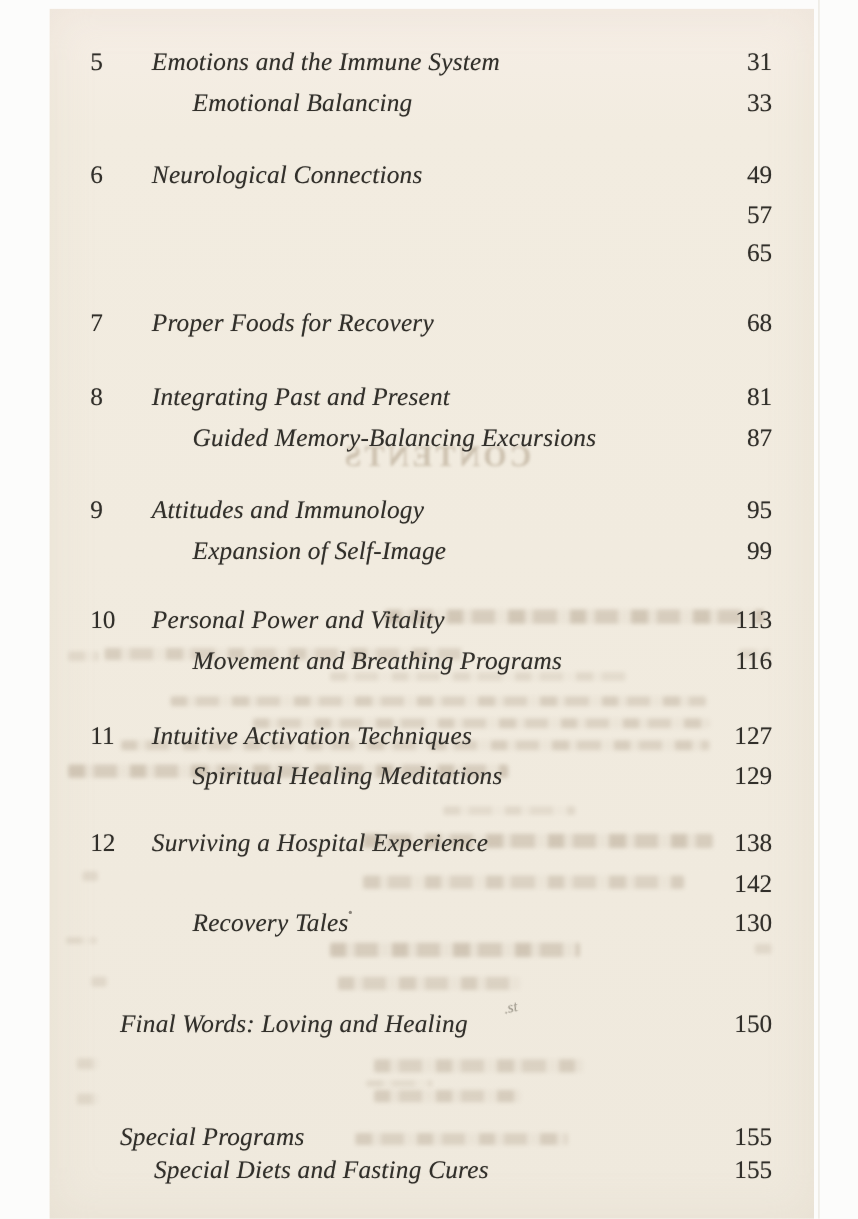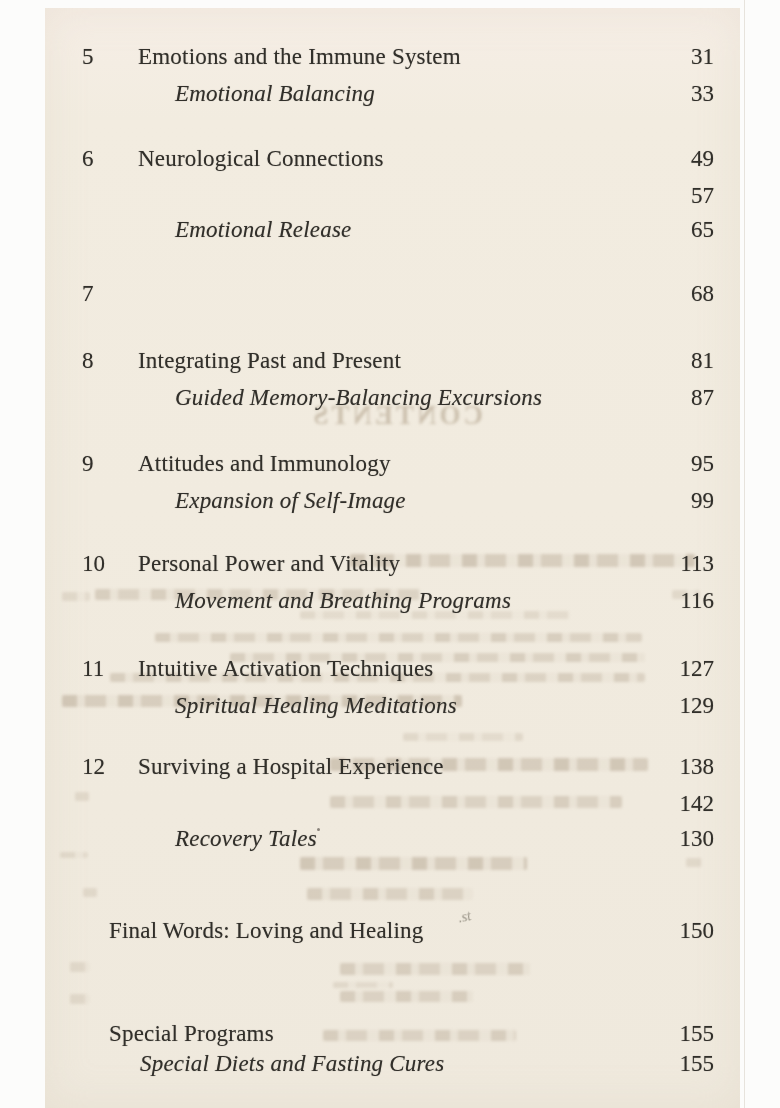--- a/index.html
+++ b/index.html
@@ -15,25 +15,25 @@
     box-shadow:inset 0 0 40px rgba(210,198,178,0.25);
   }
   .page-edge-line{
     position:absolute;left:744px;top:0;width:1px;height:1108px;
     background:#dbd6cb;opacity:.65;
   }
   .content{position:absolute;left:45px;top:0;width:695px;height:1108px;}
   .row{position:absolute;left:0;width:695px;height:30px;line-height:30px;
        font-size:23px;color:#312f2a;text-shadow:0 0 1px rgba(49,47,42,.4);}
   .row .num{position:absolute;left:37px;}
-  .row .title{position:absolute;left:93px;white-space:nowrap;letter-spacing:.2px;}
+  .row .title{position:absolute;left:93px;white-space:nowrap;letter-spacing:.2px;font-style:italic;}
   .row.sub .title{left:130px;font-style:italic;}
   .row.section .title{left:64px;}
   .row.section-sub .title{left:95px;font-style:italic;text-align:right;}
-  .row .pageno{position:absolute;right:26px;}
+  .row .pageno{position:absolute;right:38px;}
   
   .ghost-word{
     position:absolute;transform:scaleX(-1);
     color:rgba(150,129,103,.40);filter:blur(1.4px);
     font-weight:bold;font-size:27px;letter-spacing:3px;line-height:22px;
   }
   .smudge{
     position:absolute;filter:blur(1.7px);border-radius:2px;opacity:.5;
     background:repeating-linear-gradient(90deg,
       rgba(150,130,105,.55) 0 15px, rgba(150,130,105,.14) 15px 23px,
@@ -100,26 +100,26 @@
 
   <div class="row chapter" style="top:144px">
     <span class="num">6</span>
     <span class="title">Neurological Connections</span>
     <span class="pageno">49</span>
   </div>
   <div class="row sub" style="top:181px">
     <span class="pageno">57</span>
   </div>
   <div class="row sub" style="top:215px">
-    <span class="title">Emotional Release</span>
     <span class="pageno">65</span>
   </div>
 
   <div class="row chapter" style="top:279px">
     <span class="num">7</span>
+    <span class="title">Proper Foods for Recovery</span>
     <span class="pageno">68</span>
   </div>
 
   <div class="row chapter" style="top:346px">
     <span class="num">8</span>
     <span class="title">Integrating Past and Present</span>
     <span class="pageno">81</span>
   </div>
   <div class="row sub" style="top:383px">
     <span class="title">Guided Memory-Balancing Excursions</span>

